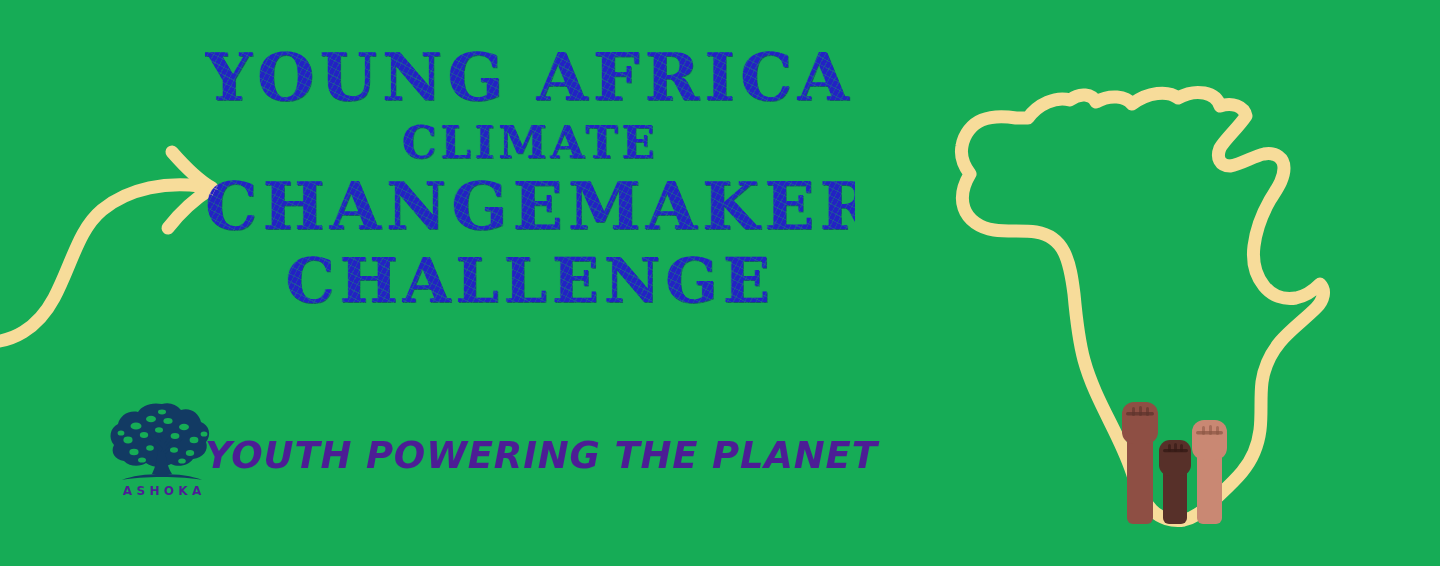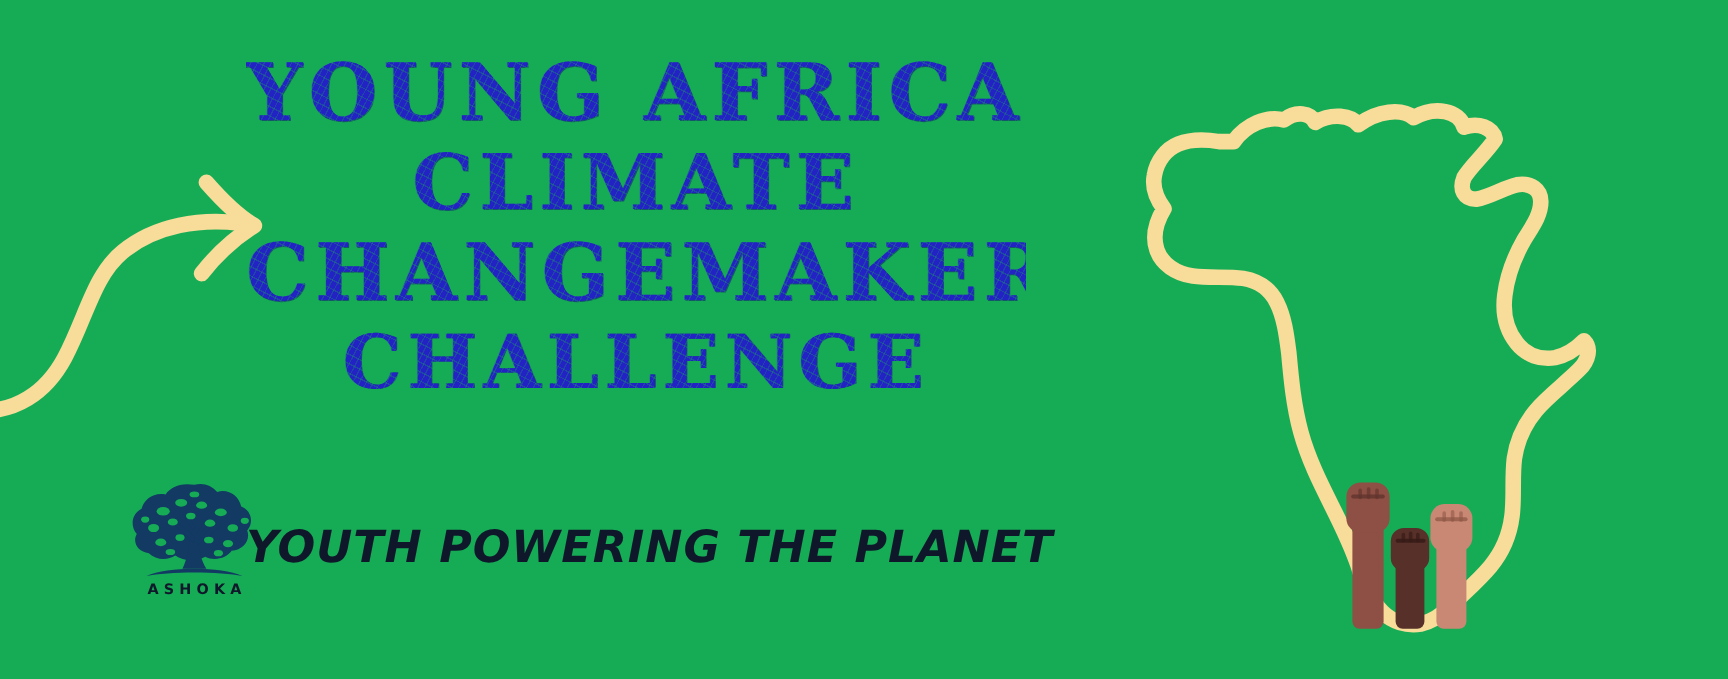--- a/index.html
+++ b/index.html
@@ -44,21 +44,21 @@
     font-weight: 700;
     color: #2322C4;
     letter-spacing: 0.075em;
     line-height: 1.03;
     white-space: nowrap;
     text-shadow:
        0.7px 0.7px 0 rgba(20,20,120,0.55),
       -0.6px 0.4px 0 rgba(60,60,190,0.35);
   }
   .title-line.l1 { font-size: 66px; }
-  .title-line.l2 { font-size: 64px; margin-top: 8px; }
+  .title-line.l2 { font-size: 44px; margin-top: 8px; }
   .title-line.l3 { font-size: 66px; margin-top: 8px; }
   .title-line.l4 { font-size: 62px; margin-top: 8px; }
 
   
   #title-block {
     -webkit-mask-image:
       repeating-linear-gradient(118deg, #000 0 2px, rgba(0,0,0,.74) 2px 3px, #000 3px 5px),
       repeating-linear-gradient(27deg, #000 0 3px, rgba(0,0,0,.70) 3px 4px, #000 4px 7px);
     -webkit-mask-composite: source-in;
     mask-image:
@@ -72,40 +72,40 @@
     position: absolute;
     left: 205px;
     top: 434px;
     width: 650px;
     text-align: center;
     font-family: "DejaVu Sans", "Liberation Sans", sans-serif;
     font-style: italic;
     font-weight: 700;
     font-size: 37px;
     letter-spacing: 0.022em;
-    color: #0f172a;
+    color: #4c1d95;
     white-space: nowrap;
   }
 
   
   #ashoka-logo {
     position: absolute;
     left: 106px;
     top: 398px;
     width: 112px;
     height: 108px;
     text-align: center;
   }
   #ashoka-tree { display: block; }
   #ashoka-wordmark {
     font-family: "DejaVu Sans", "Liberation Sans", sans-serif;
     font-weight: 700;
     font-size: 12px;
     letter-spacing: 0.36em;
-    color: #0f172a;
+    color: #4c1d95;
     text-indent: 0.36em;
     margin-top: -2px;
   }
 
   
   #africa-map {
     position: absolute;
     left: 920px;
     top: 62px;
     width: 420px;

